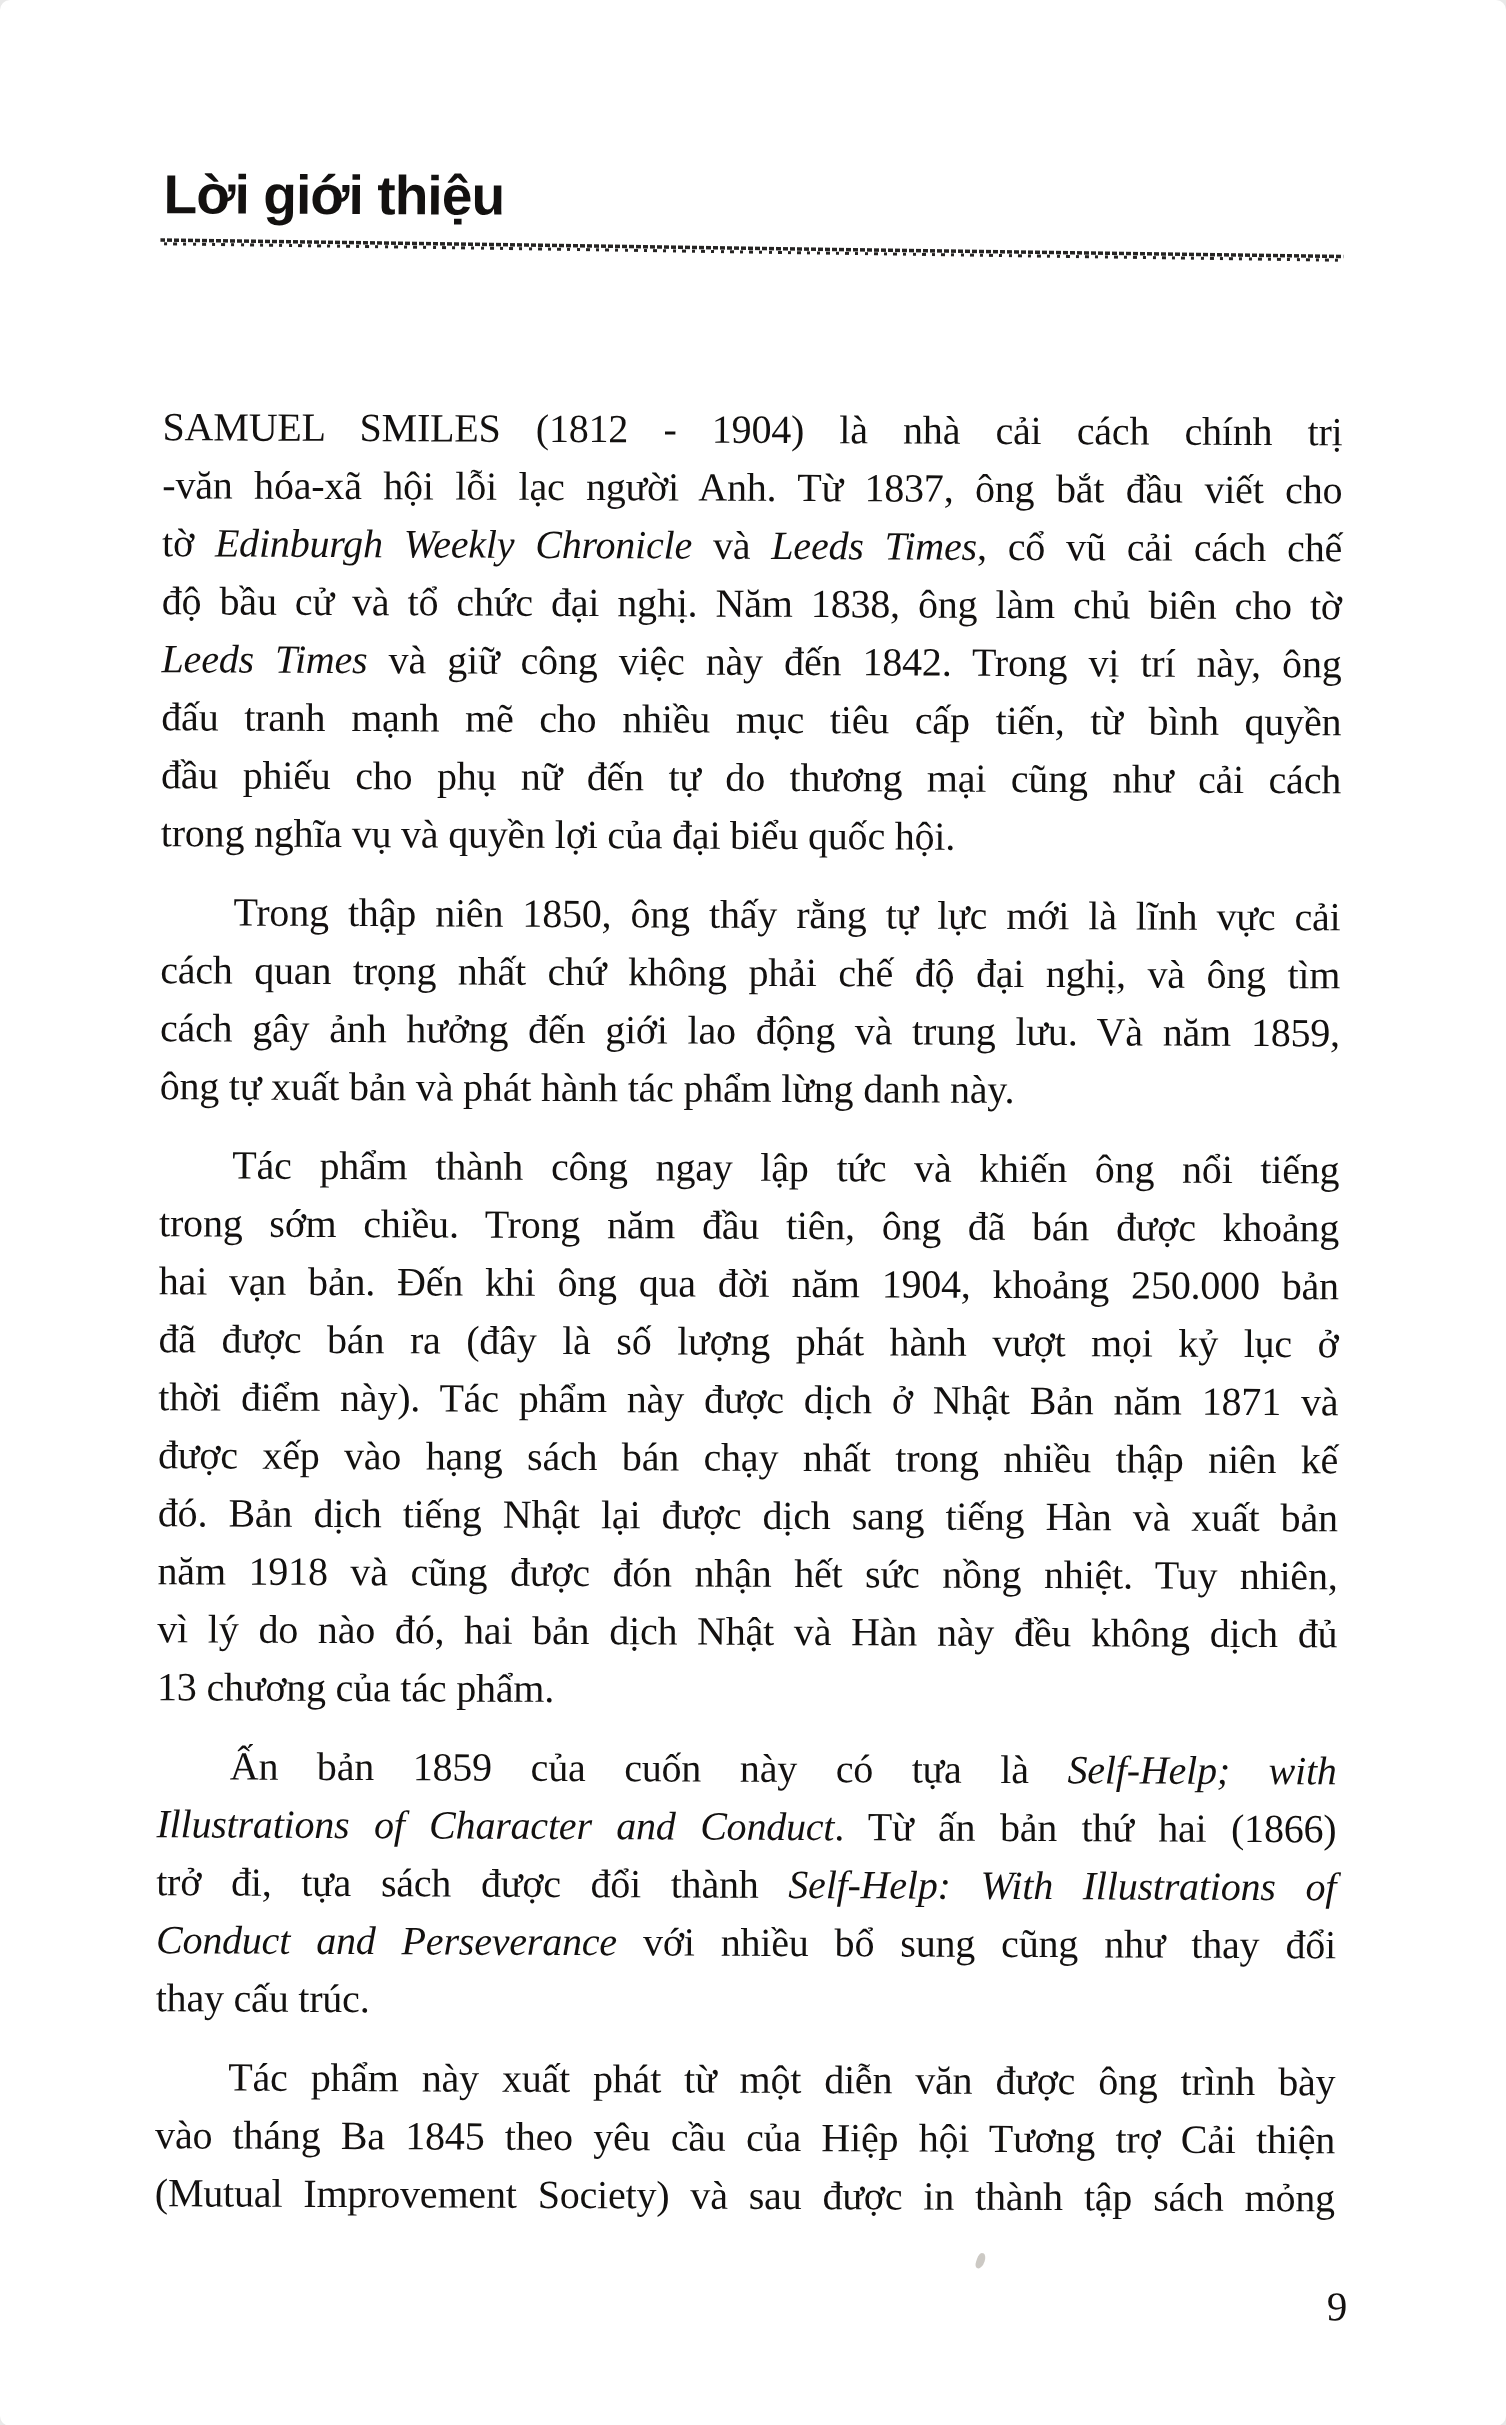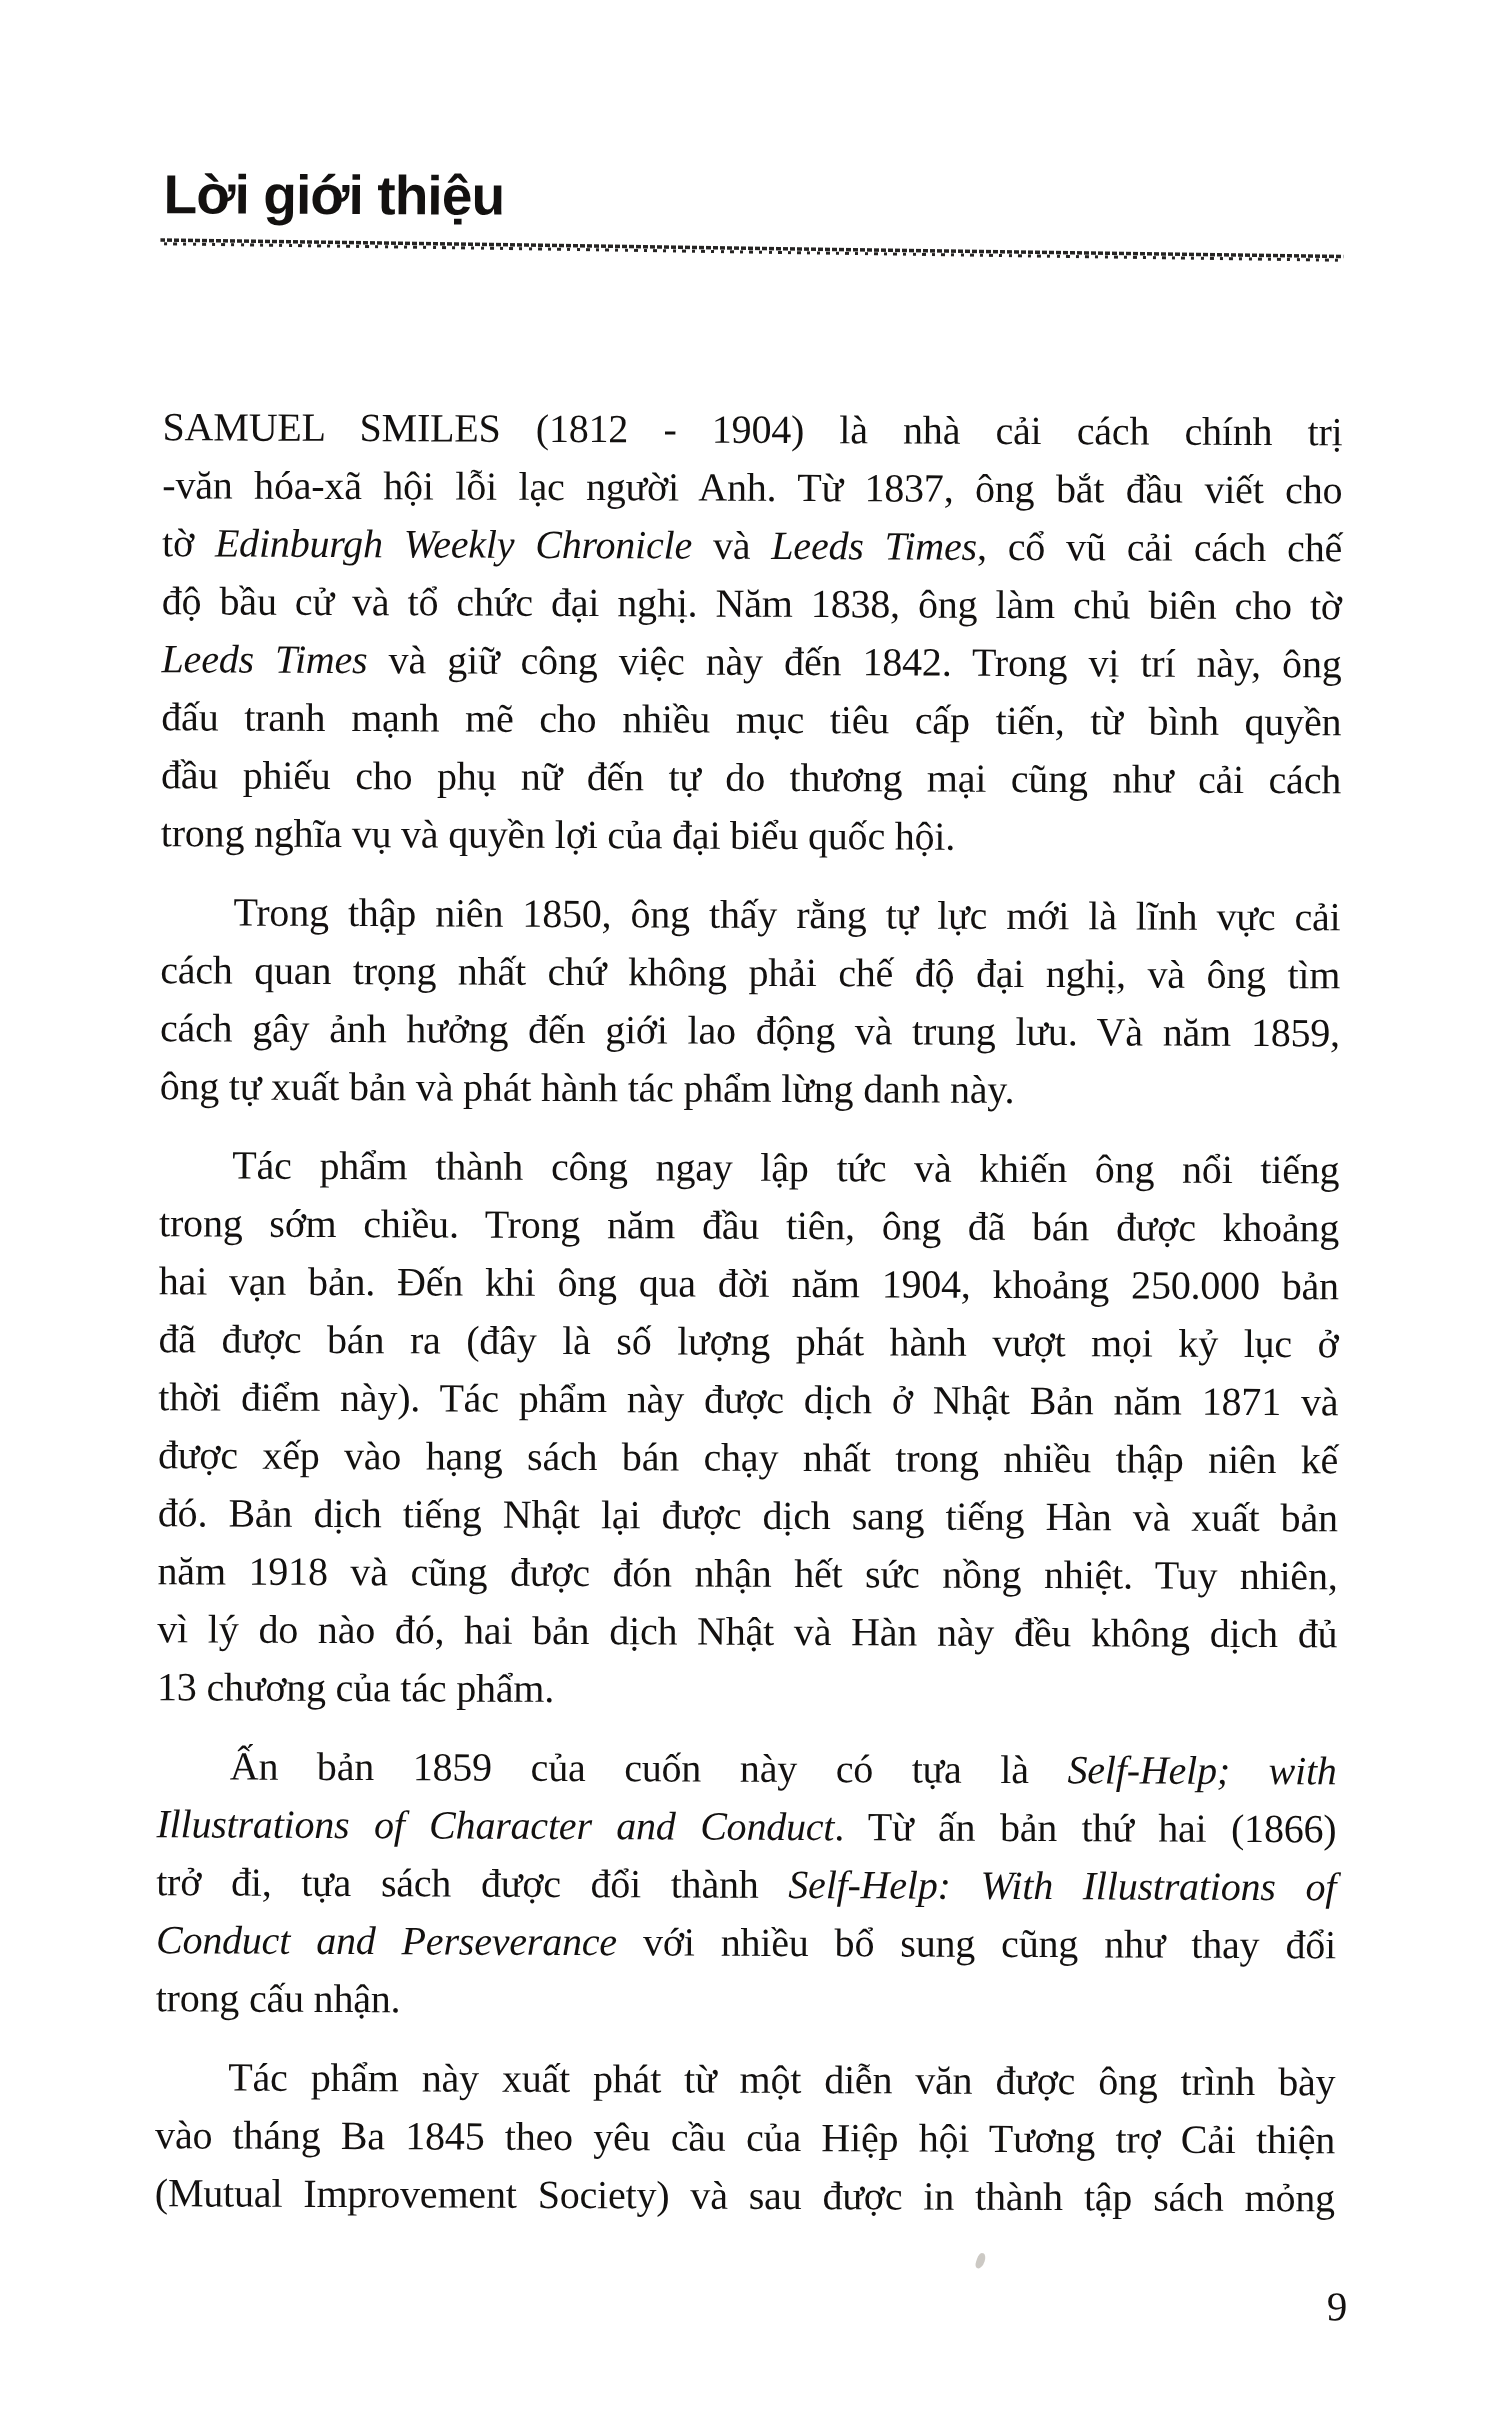--- a/index.html
+++ b/index.html
@@ -6,20 +6,21 @@
   body{
     width:1506px;height:2426px;
     background:#e9e9e9;
     font-family:"Liberation Serif","DejaVu Serif",serif;
   }
   .sheet{
     position:relative;
     width:1506px;height:2426px;
     background:var(--paper,#ffffff);
     overflow:hidden;
+    border-radius:10px;
   }
   .content{
     position:absolute;inset:0;
     transform:rotate(0.25deg);
     transform-origin:105px 105px;
     color:var(--ink,#131110);
   }
   .title{
     position:absolute;
     left:164px;top:167px;
@@ -117,21 +118,21 @@
           <div class="line"><span>đó. Bản dịch tiếng Nhật lại được dịch sang tiếng Hàn và xuất bản</span></div>
           <div class="line"><span>năm 1918 và cũng được đón nhận hết sức nồng nhiệt. Tuy nhiên,</span></div>
           <div class="line"><span>vì lý do nào đó, hai bản dịch Nhật và Hàn này đều không dịch đủ</span></div>
           <div class="line last"><span>13 chương của tác phẩm.</span></div>
         </div>
         <div class="para">
           <div class="line indent"><span>Ấn bản 1859 của cuốn này có tựa là </span><span class="it">Self-Help; with</span></div>
           <div class="line"><span class="it">Illustrations of Character and Conduct</span><span>. Từ ấn bản thứ hai (1866)</span></div>
           <div class="line"><span>trở đi, tựa sách được đổi thành </span><span class="it">Self-Help: With Illustrations of</span></div>
           <div class="line"><span class="it">Conduct and Perseverance</span><span> với nhiều bổ sung cũng như thay đổi</span></div>
-          <div class="line last"><span>trong cấu nhận.</span></div>
+          <div class="line last"><span>thay cấu trúc.</span></div>
         </div>
         <div class="para">
           <div class="line indent"><span>Tác phẩm này xuất phát từ một diễn văn được ông trình bày</span></div>
           <div class="line"><span>vào tháng Ba 1845 theo yêu cầu của Hiệp hội Tương trợ Cải thiện</span></div>
           <div class="line"><span>(Mutual Improvement Society) và sau được in thành tập sách mỏng</span></div>
         </div>
       </div>
     <div class="page-number">9</div>
     <div class="scan-speck"></div>
   </div>

